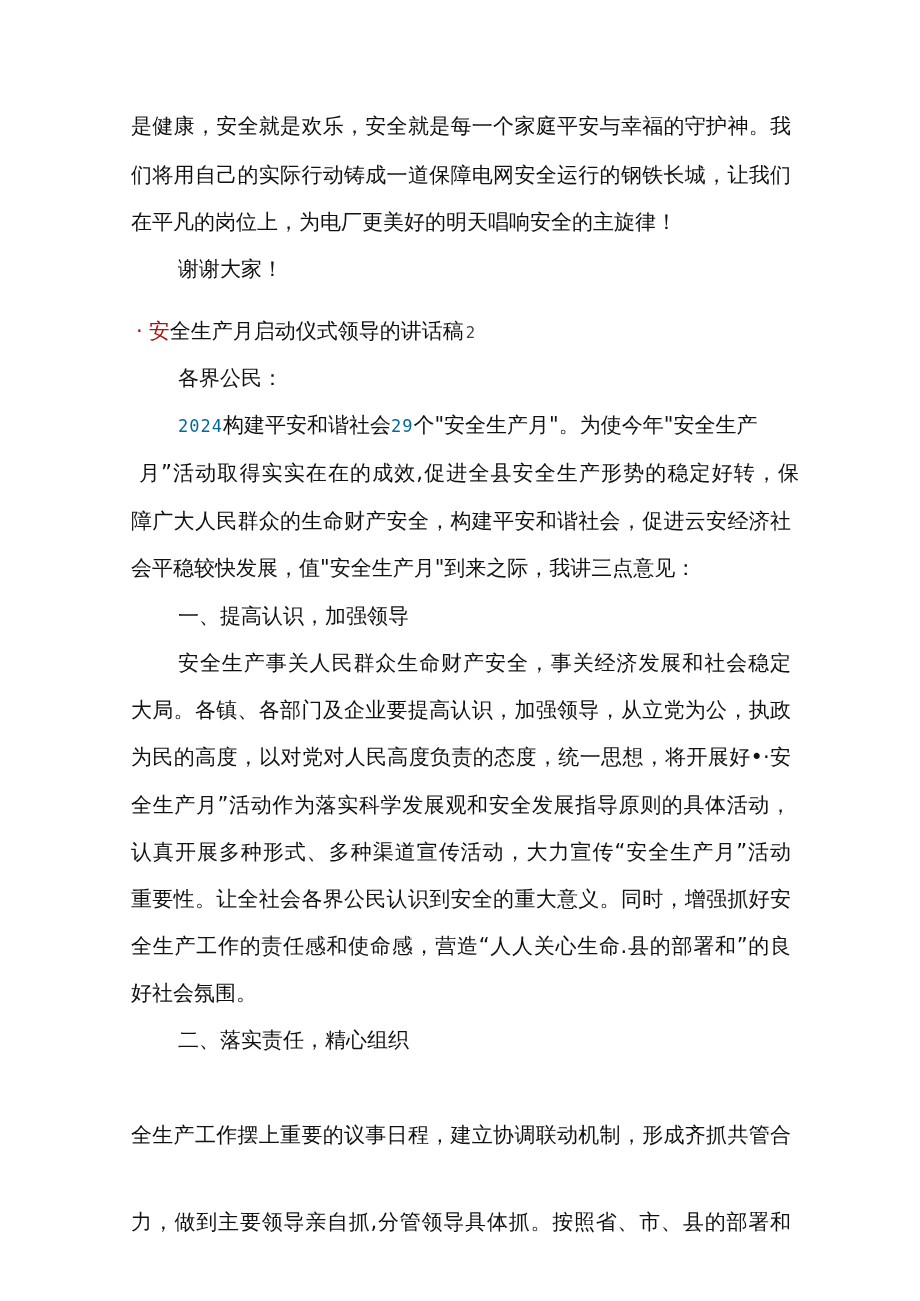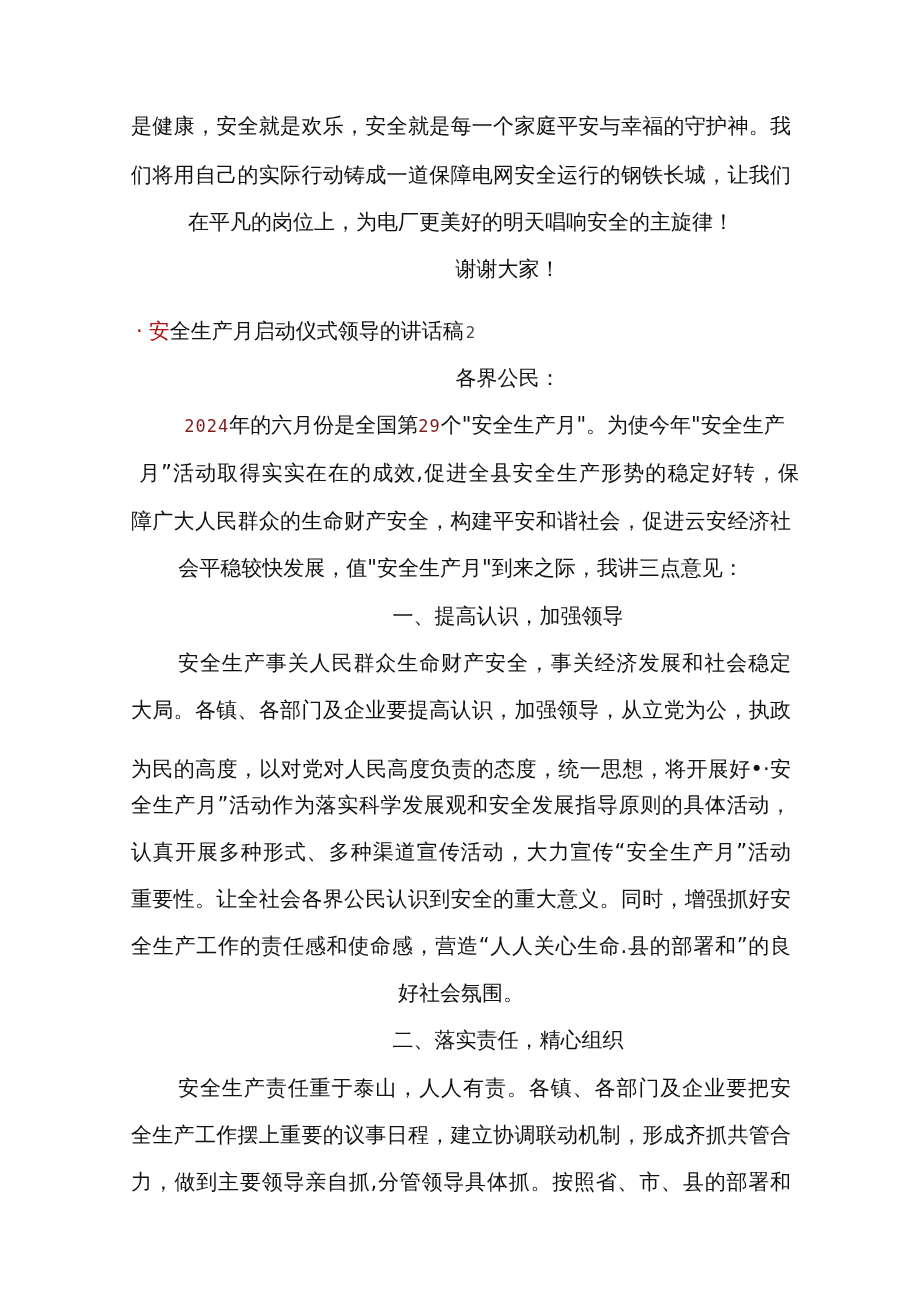--- a/index.html
+++ b/index.html
@@ -24,72 +24,70 @@
       text-decoration: underline;
     }
     .line {
       position: absolute;
       left: 131px;
       width: 660px;
       font-size: 21px;
       line-height: 30px;
       white-space: nowrap;
       letter-spacing: 0px;
-      text-align: center;
     }
     .indent { left: 178px; }
     .justify {
       text-align: justify;
       text-align-last: justify;
     }
     .title-line {
       position: absolute;
       left: 136px;
       font-size: 21px;
       line-height: 30px;
       white-space: nowrap;
       text-align: center;
     }
     .bullet { color: #b01010; margin-right: 6px; }
     .red { color: #b01010; }
     .sup2 { font-size: 15px; color: #444; margin-left: 2px; }
-    .num { color: #7f1d1d; font-family: "DejaVu Sans Mono", monospace; font-size: 17px; letter-spacing: 1px; }
+    .num { color: #0369a1; font-family: "DejaVu Sans Mono", monospace; font-size: 17px; letter-spacing: 1px; }
   </style>
 </head>
 <body>
 
 <div class="page">
 
   <div class="line justify" style="top:111px;">是健康，安全就是欢乐，安全就是每一个家庭平安与幸福的守护神。我</div>
   <div class="line justify" style="top:160px;">们将用自己的实际行动铸成一道保障电网安全运行的钢铁长城，让我们</div>
   <div class="line" style="top:207px;">在平凡的岗位上，为电厂更美好的明天唱响安全的主旋律！</div>
 
   <div class="line indent" style="top:254px;">谢谢大家！</div>
 
   <div class="title-line" style="top:316px;">
     <span class="bullet">·</span><span class="red">安</span><span>全生产月启动仪式领导的讲话稿</span><span class="sup2">2</span>
   </div>
 
   <div class="line indent" style="top:363px;">各界公民：</div>
 
   <div class="line indent" style="top:410px; width:613px;">
-    <span class="num">2024</span><span>年的六月份是全国第</span><span class="num">29</span><span>个"安全生产月"。为使今年"安全生产</span>
+    <span class="num">2024</span><span>构建平安和谐社会</span><span class="num">29</span><span>个"安全生产月"。为使今年"安全生产</span>
   </div>
   <div class="line justify" style="top:458px;margin-left:8px;">月”活动取得实实在在的成效,促进全县安全生产形势的稳定好转，保</div>
   <div class="line justify" style="top:506px;">障广大人民群众的生命财产安全，构建平安和谐社会，促进云安经济社</div>
   <div class="line" style="top:553px;">会平稳较快发展，值"安全生产月"到来之际，我讲三点意见：</div>
 
   <div class="line indent" style="top:601px;">一、提高认识，加强领导</div>
   <div class="line indent justify" style="top:648px; width:613px;">安全生产事关人民群众生命财产安全，事关经济发展和社会稳定</div>
   <div class="line justify" style="top:695px;">大局。各镇、各部门及企业要提高认识，加强领导，从立党为公，执政</div>
-  <div class="line justify" style="top:742px;margin-top:12px;">为民的高度，以对党对人民高度负责的态度，统一思想，将开展好•·安</div>
+  <div class="line justify" style="top:742px;">为民的高度，以对党对人民高度负责的态度，统一思想，将开展好•·安</div>
   <div class="line justify" style="top:837px;">认真开展多种形式、多种渠道宣传活动，大力宣传“安全生产月”活动</div>
   <div class="line justify" style="top:790px;">全生产月”活动作为落实科学发展观和安全发展指导原则的具体活动，</div>
   <div class="line justify" style="top:884px;">重要性。让全社会各界公民认识到安全的重大意义。同时，增强抓好安</div>
   <div class="line justify" style="top:931px;">全生产工作的责任感和使命感，营造“人人关心生命.县的部署和”的良</div>
   <div class="line" style="top:978px;">好社会氛围。</div>
 
   <div class="line indent" style="top:1025px;">二、落实责任，精心组织</div>
-  <div class="line indent justify" style="top:1073px; width:613px;">安全生产责任重于泰山，人人有责。各镇、各部门及企业要把安</div>
   <div class="line justify" style="top:1120px;">全生产工作摆上重要的议事日程，建立协调联动机制，形成齐抓共管合</div>
-  <div class="line justify" style="top:1167px;">力，做到主要领导亲自抓,分管领导具体抓。按照省、市、县的部署和</div>
+  <div class="line justify" style="top:1207px;">力，做到主要领导亲自抓,分管领导具体抓。按照省、市、县的部署和</div>
 
 </div>
 
 </body></html>

